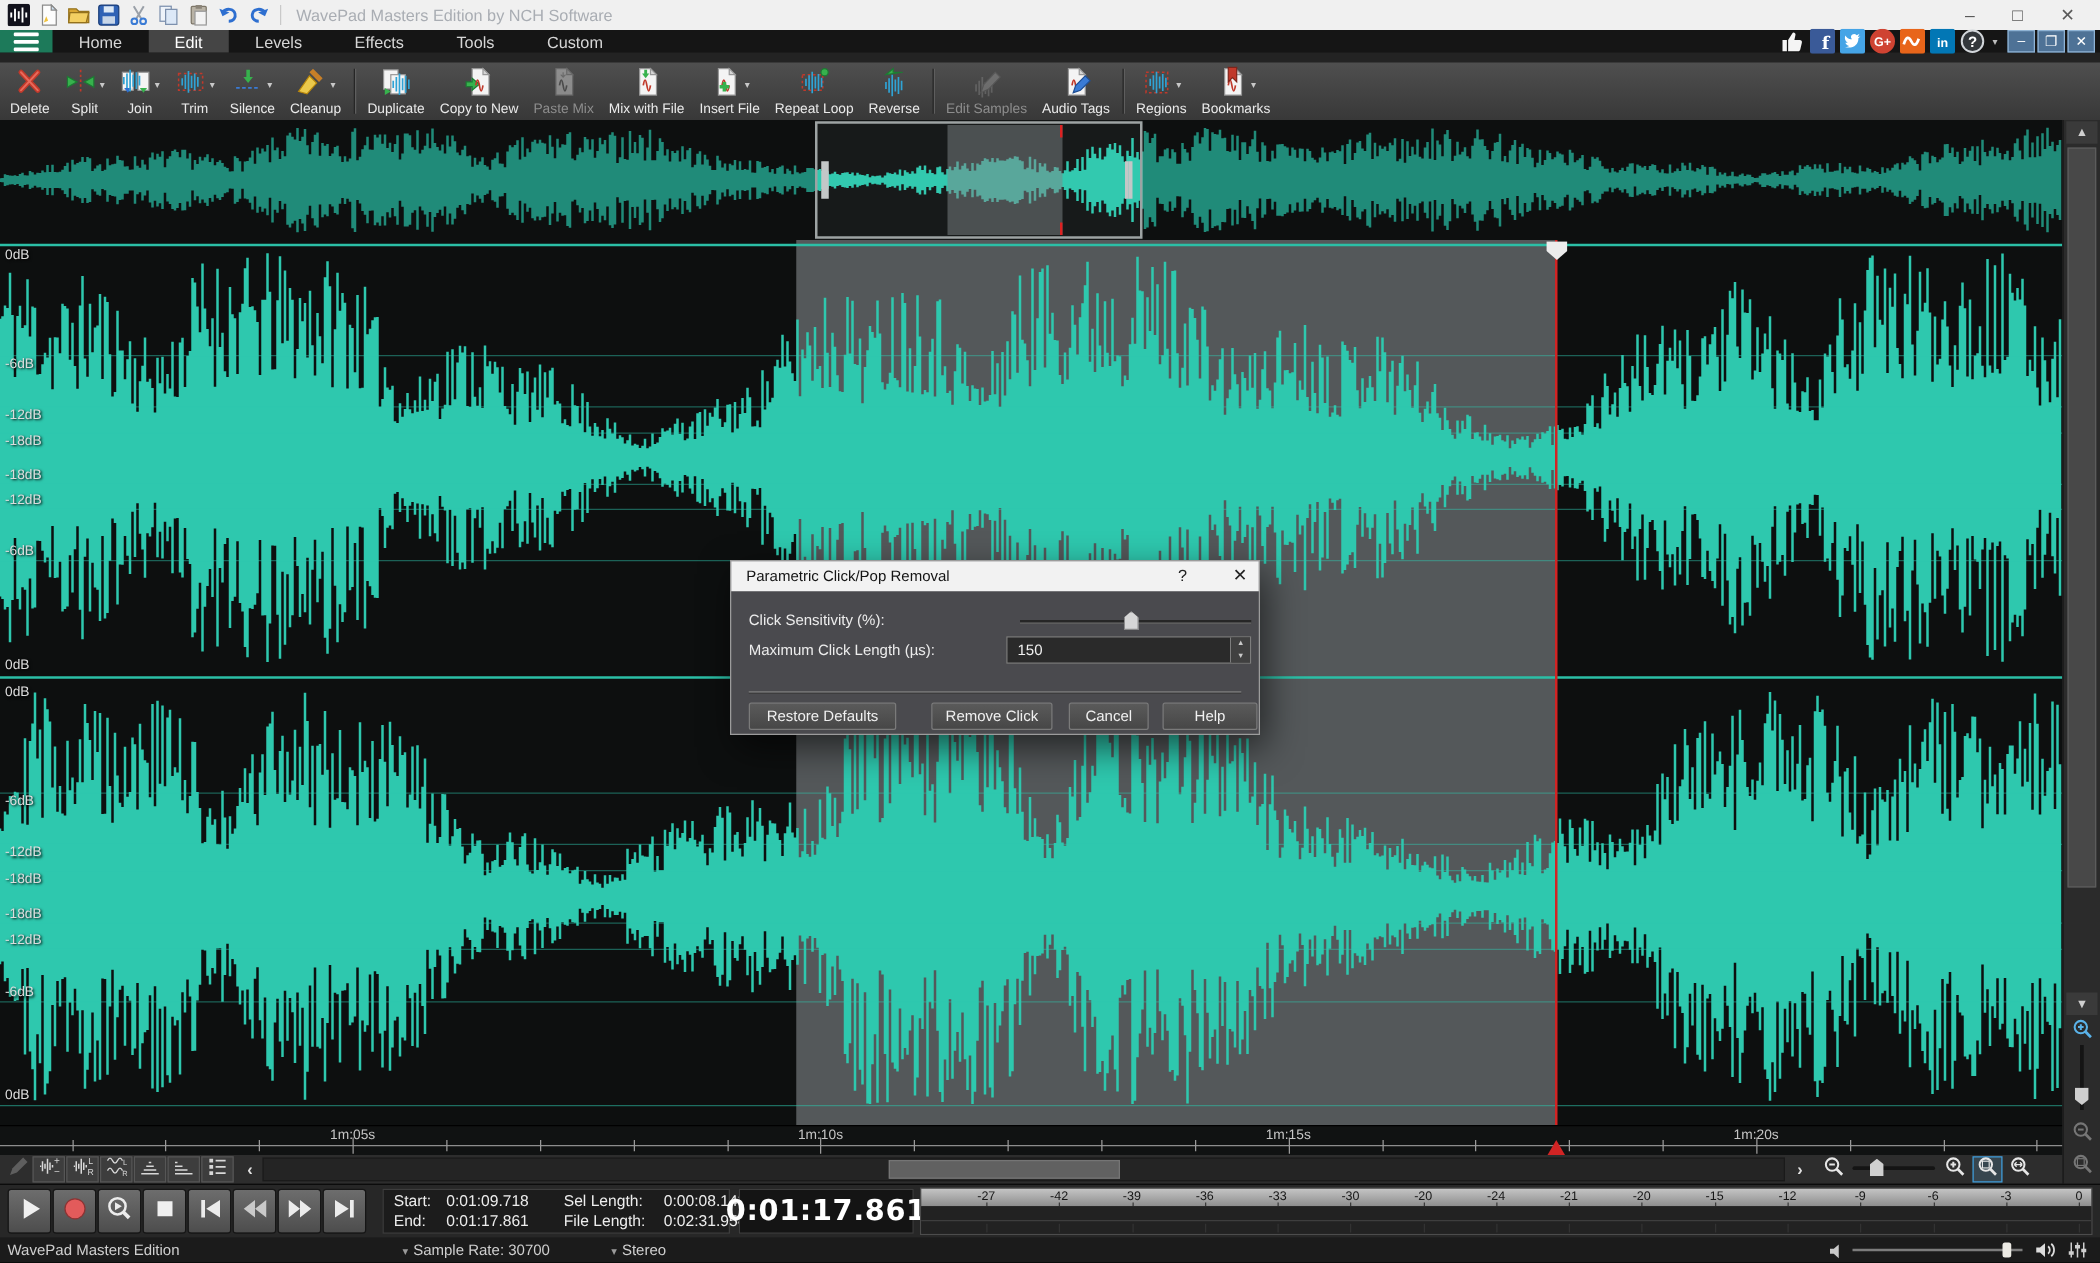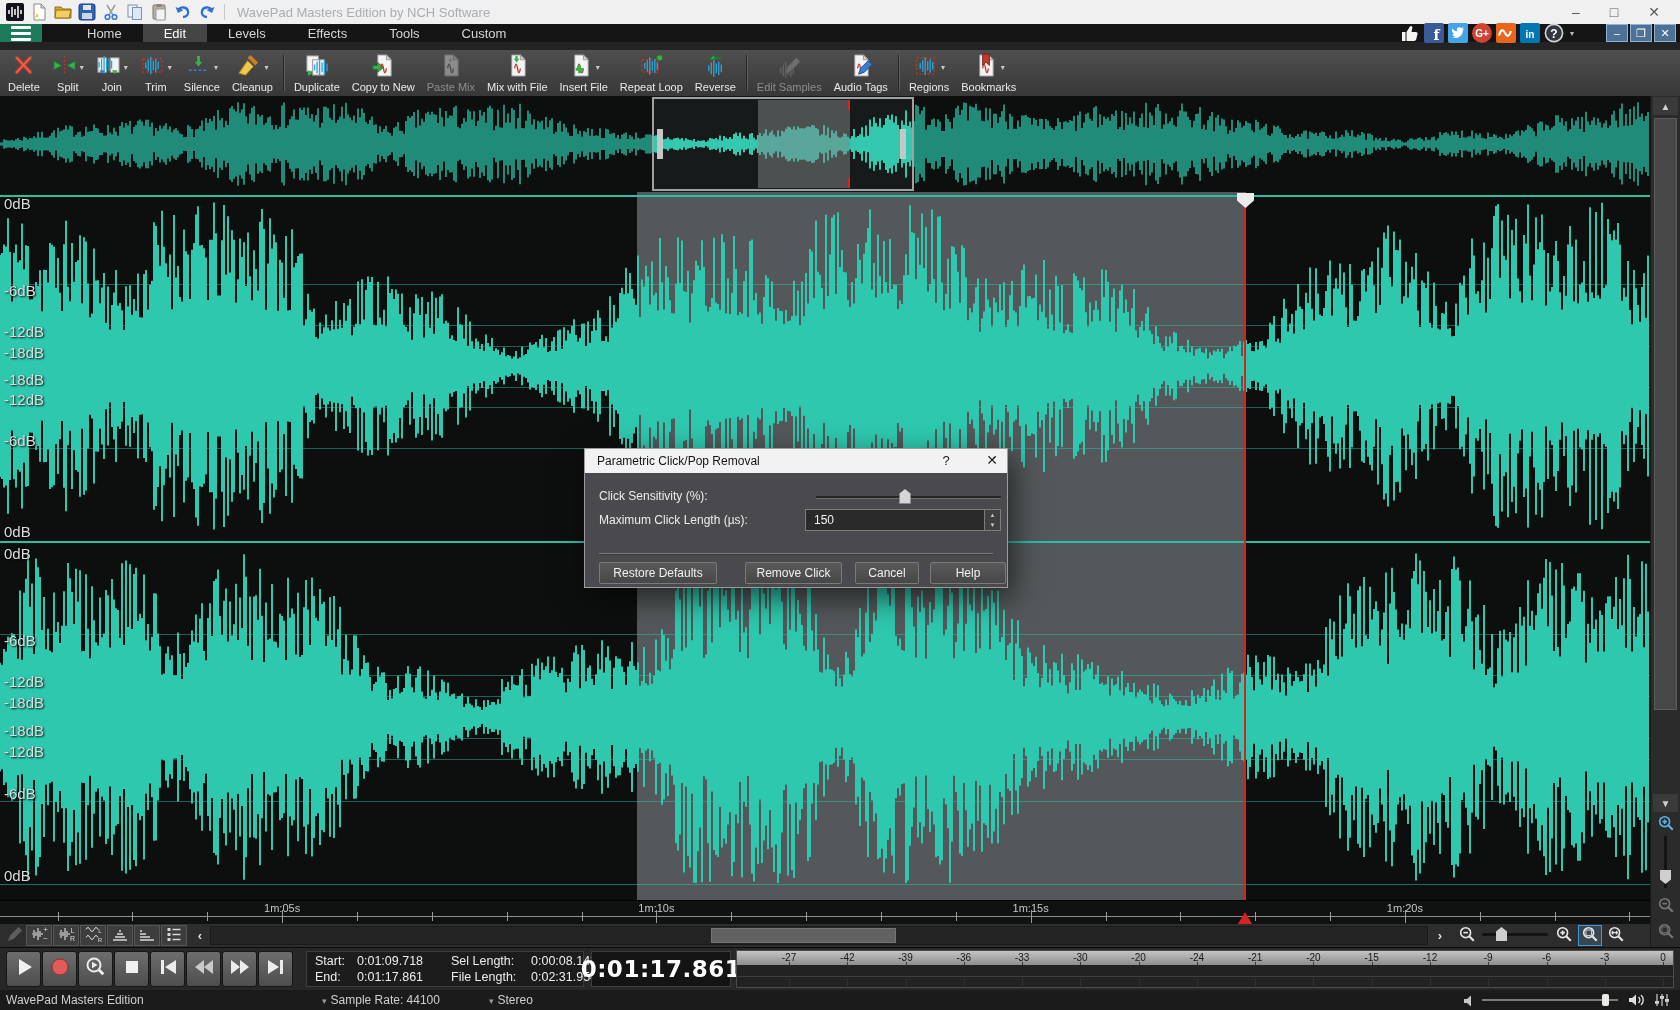--- a/index.html
+++ b/index.html
@@ -10,21 +10,21 @@
             display:flex;align-items:center;padding:0 6px;gap:5px;box-sizing:border-box;}
   .qicon{width:18px;height:18px;display:inline-flex;}
   .qicon svg{width:18px;height:18px;}
   .q-sep{width:1px;height:16px;background:#c9c9c9;margin:0 3px;}
   .apptitle{color:#a9adb3;font-size:13px;margin-left:4px;white-space:nowrap;}
   .win-ctrl{margin-left:auto;display:flex;align-items:center;gap:30px;padding-right:14px;
             color:#5a5a5a;font-size:14px;}
   .win-ctrl span{cursor:default;line-height:1;}
   
   .tabbar{position:absolute;top:24px;left:0;right:0;height:18px;background:#151515;
-          display:flex;align-items:stretch;gap:24px;}
+          display:flex;align-items:stretch;}
   .hamburger{width:42px;background:#1d7a5a;display:flex;flex-direction:column;gap:3px;
              align-items:center;justify-content:center;}
   .hamburger i{display:block;width:20px;height:3px;background:#fff;border-radius:1px;}
   .tab{padding:0 21px;display:flex;align-items:center;color:#d6d6d6;font-size:13px;white-space:nowrap;}
   .tab.active{background:#454545;color:#fff;}
   .tab-right{margin-left:auto;display:flex;align-items:center;gap:4px;padding-right:4px;}
   .soc{width:20px;height:20px;display:inline-flex;}
   .soc svg{width:20px;height:20px;}
   .help-dd{color:#bdbdbd;font-size:8px;margin:0 2px;}
   .wbtn2{width:22px;height:18px;background:#4e7296;border:1px solid #8fb3d4;color:#fff;
@@ -51,21 +51,21 @@
         box-shadow:3px 0 0 #c3c7c7;}
   .ov-red{position:absolute;left:848px;width:2px;height:10px;background:#d22;}
   
   .main{position:absolute;top:192px;left:0;width:1650px;height:708px;background:#0d0f0f;overflow:hidden;}
   .sel-rect{position:absolute;left:637px;width:608px;top:0;height:708px;background:#54585a;}
   .main svg{position:absolute;inset:0;}
   .gl{position:absolute;left:0;width:1650px;height:1px;background:rgba(46,200,175,.45);}
   .line-top{position:absolute;top:3px;left:0;width:1650px;height:2px;background:#2bbfa6;}
   .line-mid{position:absolute;top:349px;left:0;width:1650px;height:2px;background:#2bbfa6;}
   .line-bot{position:absolute;top:692px;left:0;width:1650px;height:1px;background:rgba(43,191,166,.55);}
-  .dbl{position:absolute;left:4px;font-size:15px;color:#dcdcdc;text-shadow:1px 1px 2px #000;line-height:12px;}
+  .dbl{position:absolute;left:4px;font-size:11px;color:#dcdcdc;text-shadow:1px 1px 2px #000;line-height:12px;}
   .playhead{position:absolute;left:1244px;top:0;width:2px;height:708px;background:#d22424;}
   .ph-marker{position:absolute;left:1237px;top:1px;width:17px;height:15px;background:#ececec;
              clip-path:polygon(0 0,100% 0,100% 50%,50% 100%,0 50%);}
   
   .timeline{position:absolute;top:900px;left:0;width:1650px;height:24px;background:#101212;border-top:1px solid #000;box-sizing:border-box;}
   .tl-line{position:absolute;top:15px;left:0;right:0;height:1px;background:#8d8d8d;}
   .tl-tick{position:absolute;top:11px;width:1px;height:9px;background:#9a9a9a;}
   .tl-tick.major{top:9px;height:13px;}
   .tl-lbl{position:absolute;top:1px;font-size:11px;color:#c6c6c6;transform:translateX(-50%);}
   .tl-red{position:absolute;left:1238px;top:11px;width:0;height:0;border-left:7px solid transparent;
@@ -778,21 +778,21 @@
           </svg></span>
       </div><div class="tr-btn" style="left: 258px;">
         <span><svg viewBox="0 0 24 24">
             <rect x="16" y="5" width="3" height="14" fill="#ececec"></rect>
             <path d="M4 5l11 7L4 19z" fill="#ececec"></path>
           </svg></span>
       </div></div>
 
   <div class="statusbar">
     <span class="sb-item" style="left:6px;">WavePad Masters Edition</span>
-    <span class="sb-item" style="left:322px;"><span class="sb-dd">▾</span><span>Sample Rate: 44100</span></span>
+    <span class="sb-item" style="left:322px;"><span class="sb-dd">▾</span><span>Sample Rate: 30700</span></span>
     <span class="sb-item" style="left:489px;"><span class="sb-dd">▾</span><span>Stereo</span></span>
     <span class="sb-ic" style="left:1462px;top:4px;" id="volmin">
         <svg viewBox="0 0 14 14" width="14" height="14">
           <path d="M2 5h3l4-3.5v11L5 9H2z" fill="#c9c9c9"></path>
         </svg>
       </span>
     <div class="vol-track"></div>
     <div class="vol-thumb"></div>
     <span class="sb-ic" style="left:1628px;top:3px;" id="volmax">
         <svg viewBox="0 0 20 14" width="20" height="14">

